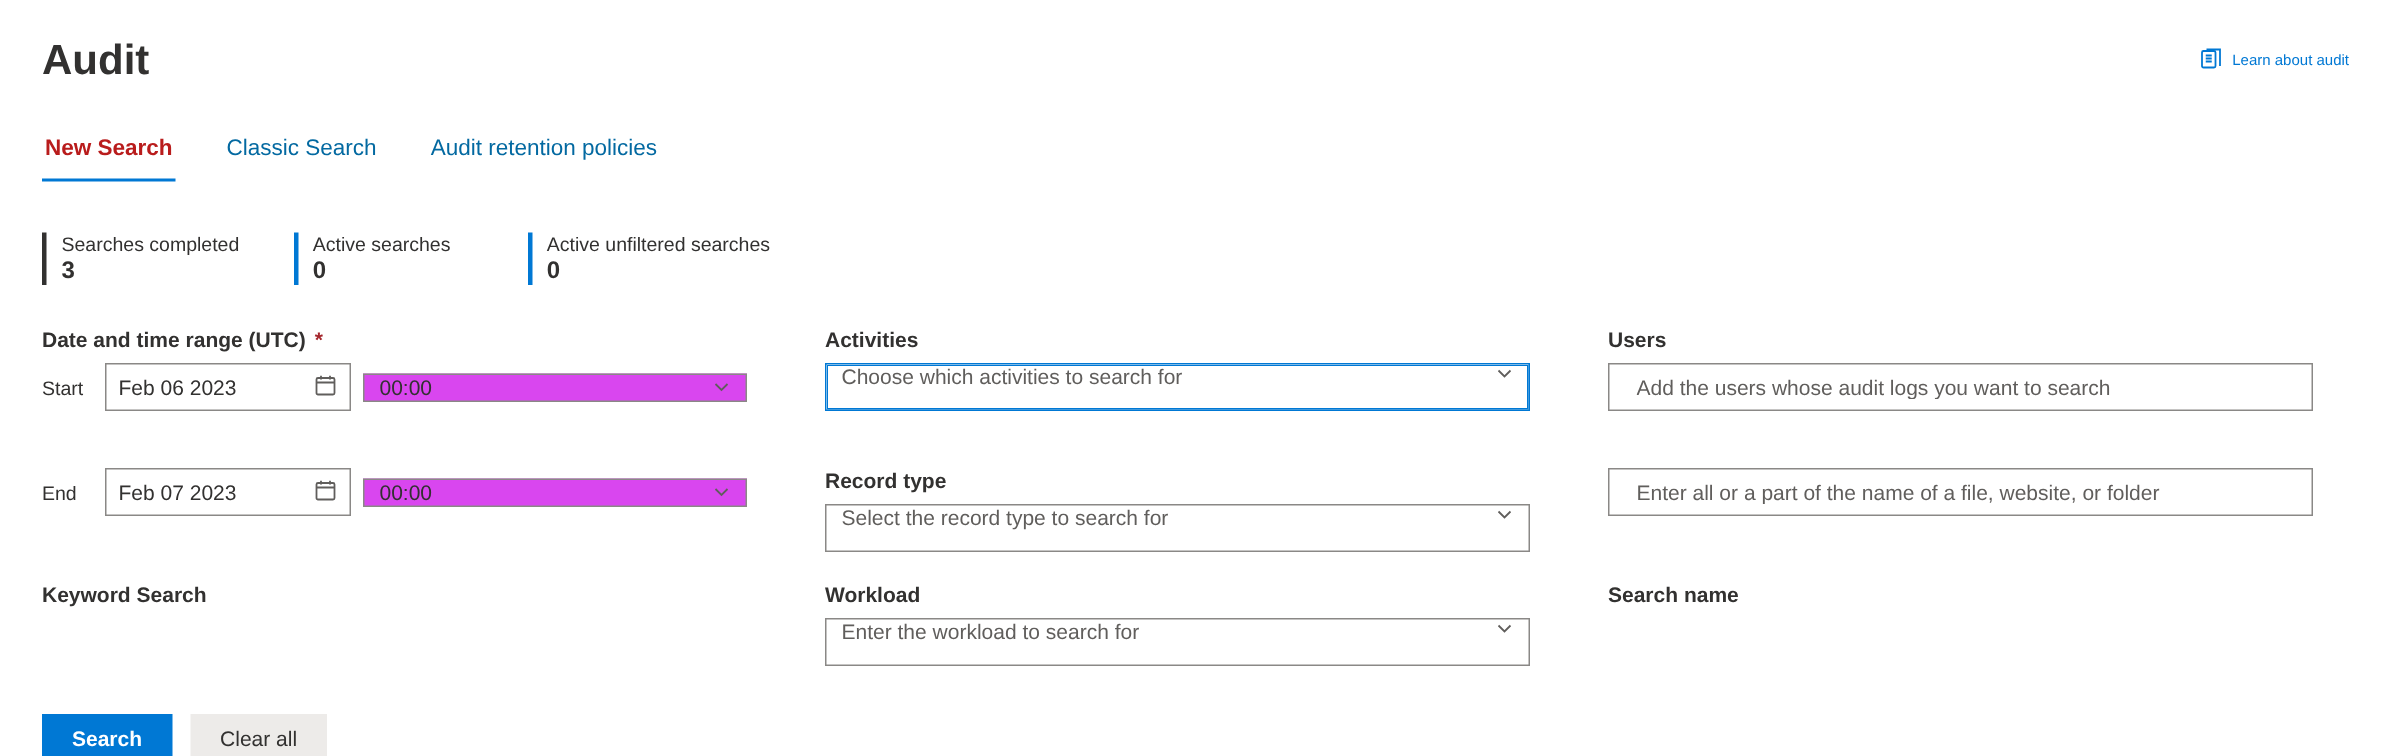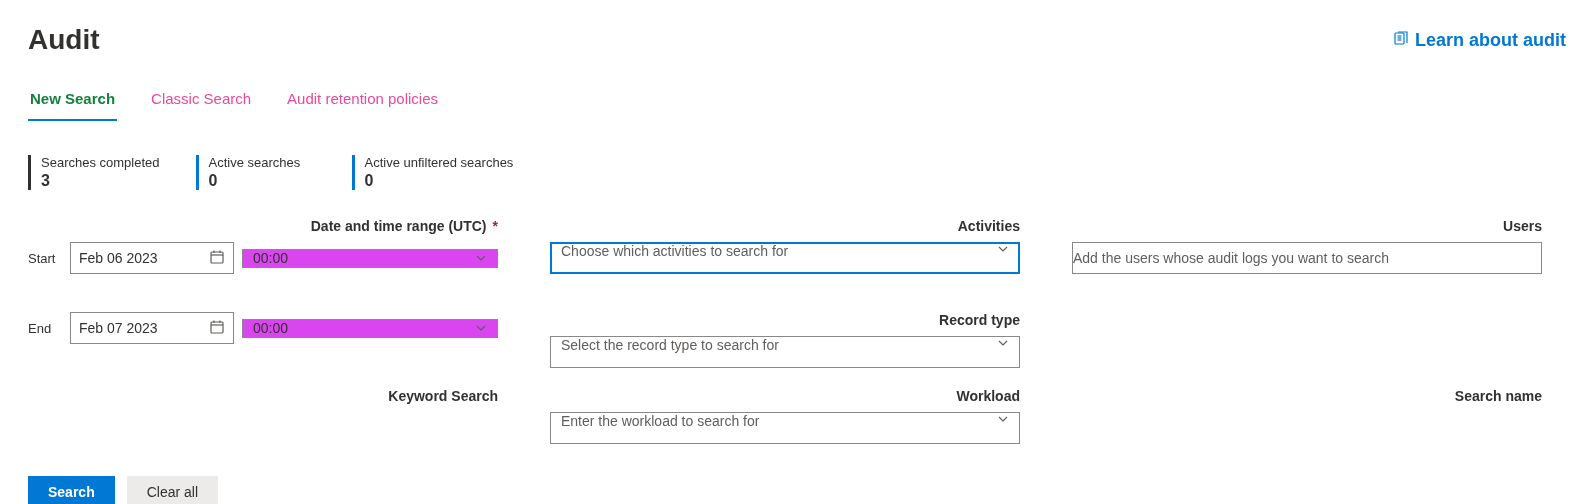--- a/index.html
+++ b/index.html
@@ -18,43 +18,42 @@
     align-items: center;
     margin-bottom: 28px;
   }
   .page-title {
     font-size: 28px;
     font-weight: 700;
     margin: 0;
   }
   .learn-link {
     color: #0078d4;
-    font-size: 18px;
+    font-size: 10px;
     text-decoration: none;
     display: flex;
     align-items: center;
     gap: 6px;
     cursor: pointer;
-    font-weight: bold;
   }
   .learn-link svg { width: 16px; height: 16px; }
   .tabs {
     display: flex;
     gap: 32px;
     border-bottom: 0;
     margin-bottom: 34px;
   }
   .tab {
     padding: 6px 2px 12px 2px;
     font-size: 15px;
-    color: #ec4899;
+    color: #0369a1;
     cursor: pointer;
   }
   .tab.active {
-    color: #15803d;
+    color: #b91c1c;
     font-weight: 600;
     border-bottom: 2px solid #0078d4;
   }
   .stats-row {
     display: flex;
     gap: 36px;
     margin-bottom: 28px;
   }
   .stat {
     border-left: 3px solid #0078d4;
@@ -76,21 +75,20 @@
   .col2 { grid-column: 2; }
   .col3 { grid-column: 3; }
 
   .field-label {
     font-size: 14px;
     font-weight: 600;
     margin-bottom: 8px;
     display: flex;
     align-items: center;
     gap: 6px;
-    justify-content: flex-end;
   }
   .required { color: #a4262c; }
   .info-icon {
     width: 14px; height: 14px;
     border: 1px solid #605e5c;
     border-radius: 50%;
     display: inline-flex;
     align-items: center;
     justify-content: center;
     font-size: 10px;
@@ -128,21 +126,21 @@
     justify-content: space-between;
     padding: 0 10px;
     background: #d946ef;
     cursor: pointer;
     font-size: 14px;
   }
   .text-input {
     width: 100%;
     height: 32px;
     border: 1px solid #8a8886;
-    padding: 0 0;
+    padding: 0 18px;
     font-size: 14px;
     font-family: inherit;
     background: #fff;
   }
   .text-input::placeholder { color: #605e5c; }
   .dropdown {
     width: 100%;
     height: 32px;
     border: 1px solid #8a8886;
     display: flex;
@@ -317,20 +315,21 @@
         </span>
     </div>
   </div>
 
   <div class="col3 field" style="grid-row:1">
     <div class="field-label">Users</div>
     <input class="text-input" placeholder="Add the users whose audit logs you want to search" style="">
   </div>
 
   <div class="col3 field" style="grid-row:2">
+    <input class="text-input" placeholder="Enter all or a part of the name of a file, website, or folder" style="">
   </div>
 
   <div class="col3 field" style="grid-row:3">
     <div class="field-label">Search name</div>
   </div>
 
 </div>
 
 <div class="button-row">
   <button class="btn btn-primary">Search</button>

